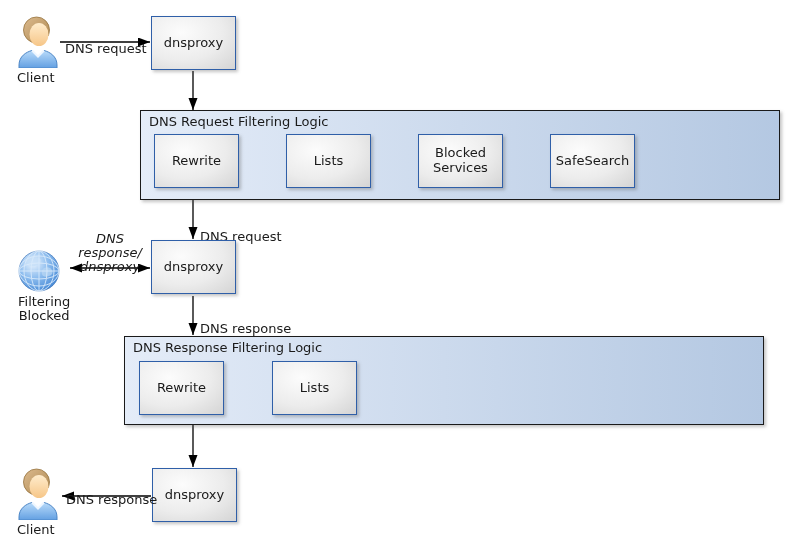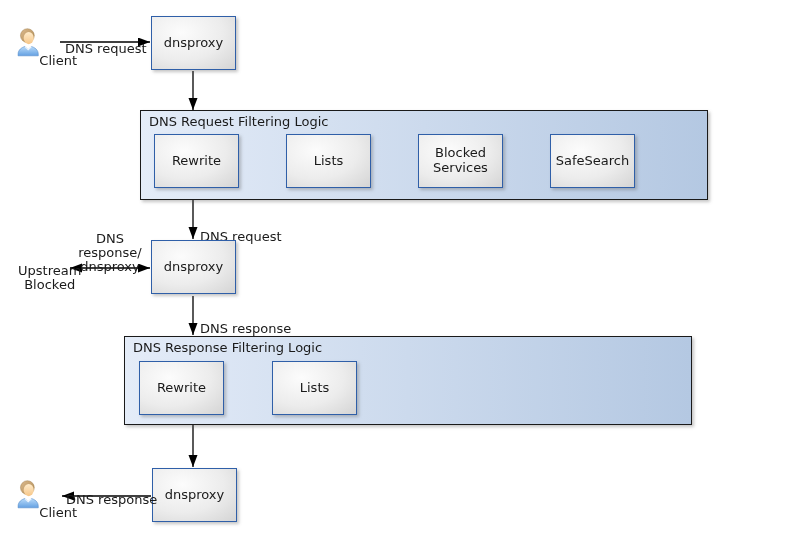--- a/index.html
+++ b/index.html
@@ -12,29 +12,29 @@
   .edges line{stroke:var(--arrow,#000);stroke-width:1.3;}
   .node{
     position:absolute;width:85px;height:54px;box-sizing:border-box;
     border:1.5px solid var(--box-border,#2f5fa8);border-radius:0;
     background:radial-gradient(ellipse at 35% 30%,var(--box-fill-light,#fcfcfc) 0%,#ececec 55%,var(--box-fill-dark,#d4d4d4) 100%);
     box-shadow:2px 2px 3px rgba(90,90,90,.35);
     display:flex;align-items:center;justify-content:center;text-align:center;
     line-height:1.15;padding:2px;
   }
   .container{
-    position:absolute;box-sizing:border-box;width:568px;
+    position:absolute;box-sizing:border-box;width:640px;
     border:1px solid var(--container-border,#1a1a1a);
     background:linear-gradient(to right,var(--container-fill-left,#e4ecf8),var(--container-fill-right,#b4c8e2));
     box-shadow:2px 2px 3px rgba(90,90,90,.35);
   }
   .ctitle{position:absolute;left:8px;top:3px;white-space:nowrap;}
   .elabel{position:absolute;white-space:nowrap;margin-top:17px;}
-  .elabel.center{text-align:center;white-space:normal;}
-  .actor{position:absolute;width:60px;display:flex;flex-direction:row;align-items:flex-end;}
+  .elabel.center{text-align:center;white-space:normal;font-style:italic;}
+  .actor{position:absolute;width:60px;display:flex;flex-direction:column;align-items:flex-start;}
   .actor-label{margin-top:3px;text-align:center;line-height:14px;}
 </style>
 </head>
 <body>
 
 <div class="canvas">
 
   <svg class="edges" viewBox="0 0 797 558">
     <defs>
       <marker id="ah" markerUnits="userSpaceOnUse" markerWidth="13" markerHeight="10" refX="12" refY="4.5" orient="auto">
@@ -110,21 +110,21 @@
       <g fill="none" stroke="#d9eafb" stroke-width="1" opacity="0.9">
         <ellipse cx="21" cy="21" rx="20" ry="8"></ellipse>
         <ellipse cx="21" cy="21" rx="20" ry="15"></ellipse>
         <ellipse cx="21" cy="21" rx="8" ry="20"></ellipse>
         <ellipse cx="21" cy="21" rx="15" ry="20"></ellipse>
         <line x1="1" y1="21" x2="41" y2="21"></line>
         <line x1="21" y1="1" x2="21" y2="41"></line>
       </g>
     </svg>
     <div class="actor-label">
-      <div>Upstream</div>
+      <div>Filtering</div>
       <div>Blocked</div>
     </div>
   </div>
 
   <div class="elabel center" style="left:75px;top:215px;width:70px;line-height:14px">
     <div>DNS</div>
     <div>response/</div>
     <div>dnsproxy</div>
   </div>
 

